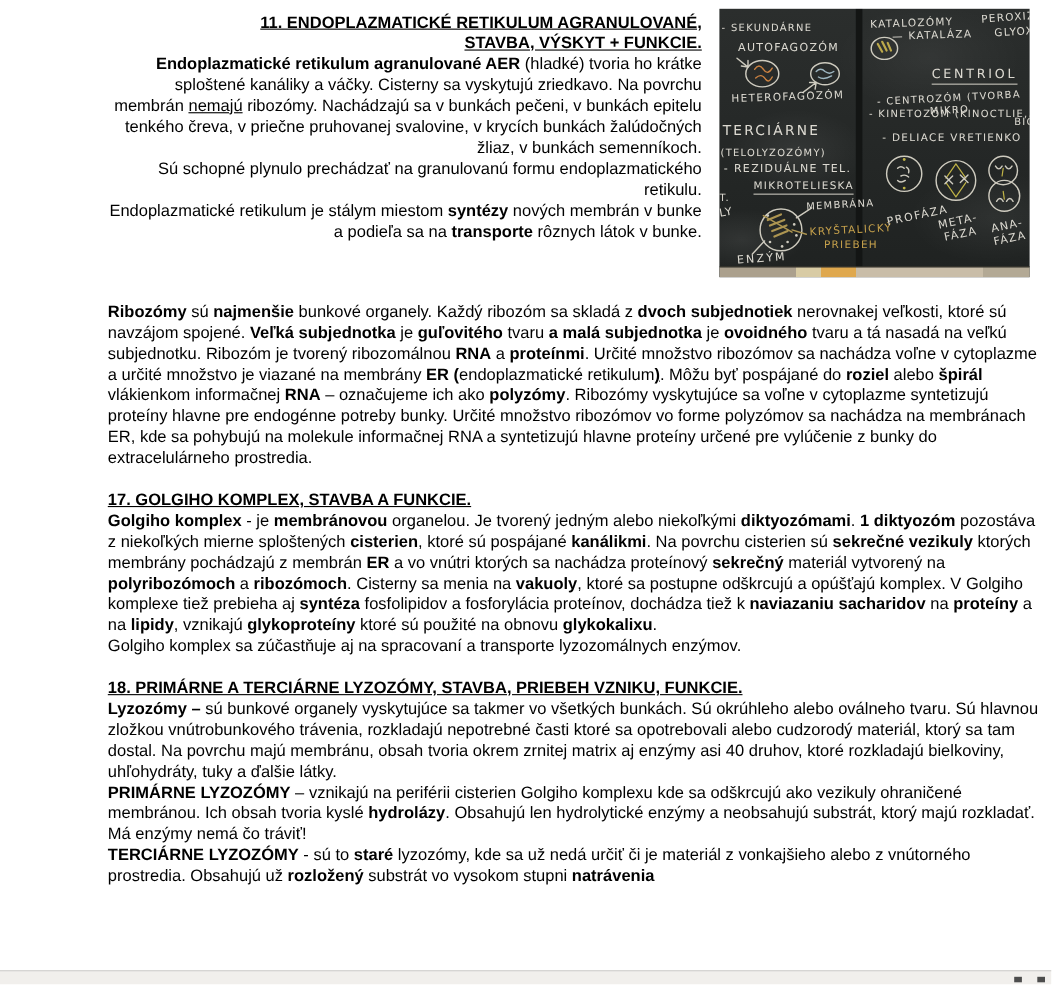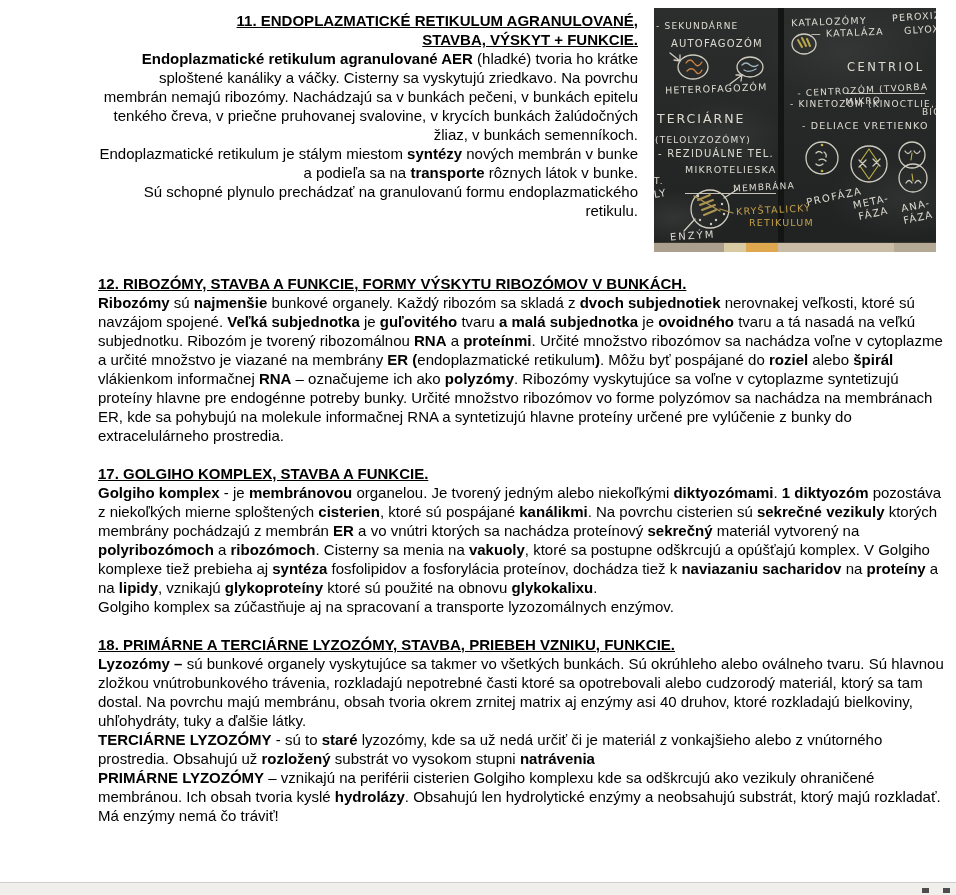--- a/index.html
+++ b/index.html
@@ -4,37 +4,37 @@
 <style>
   html,body{margin:0;padding:0;background:#ffffff;}
   .page{position:relative;width:956px;height:895px;background:#fff;overflow:hidden;
         font-family:"Liberation Sans",sans-serif;color:#000;}
   .content{position:absolute;left:98px;top:11px;width:852px;font-size:15px;line-height:19px;}
   .sec{margin:0 0 19px 0;}
   .sec-heading{font-size:15px;line-height:19px;font-weight:bold;text-decoration:underline;
                white-space:pre-line;margin:0;}
   .para{margin:0;}
   .b{font-weight:bold;}
-  .u{}
+  .u{text-decoration:underline;}
   .s11{width:540px;min-height:244px;text-align:right;}
   
   .board{position:absolute;left:654px;top:8px;width:282px;height:244px;overflow:hidden;
          background:
            radial-gradient(90px 55px at 70px 130px, rgba(255,255,255,.07), rgba(255,255,255,0) 70%),
            radial-gradient(110px 60px at 250px 190px, rgba(255,255,255,.06), rgba(255,255,255,0) 70%),
            radial-gradient(120px 70px at 190px 45px, rgba(255,255,255,.05), rgba(255,255,255,0) 70%),
            radial-gradient(80px 40px at 20px 210px, rgba(255,255,255,.08), rgba(255,255,255,0) 70%),
            linear-gradient(#2b2e2d,#1f2221); text-align: center;}
   .board-divider{position:absolute;left:124px;top:0;width:6px;height:238px;background:#131514;}
   .board-tiles{position:absolute;left:0;bottom:0;width:326px;height:9px;border-top:1px solid #3a372f;
          background:linear-gradient(90deg,#aba08d 0 70px,#d8cba4 70px 92px,#dfa84e 92px 124px,#c9bda8 124px 240px,#b3a995 240px 326px);}
   .chalk{position:absolute;font-family:"DejaVu Sans",sans-serif;color:#e6e3da;
          letter-spacing:1.2px;line-height:1.2;white-space:pre-line;font-size:9px;opacity:.95;}
   .chalk.yellow{color:#cfa84e;}
-  .chalk.ul{border-bottom:1px solid #cfccc2;padding-bottom:18px;}
+  .chalk.ul{border-bottom:1px solid #cfccc2;padding-bottom:1px;}
   .board svg{position:absolute;left:0;top:0;}
   
   .bottom-bar{position:absolute;left:0;top:882px;width:956px;height:13px;
               background:#f1efec;border-top:1px solid #cfcecc;}
   .corner-mark{position:absolute;width:7px;height:5px;background:#4d4d4d;top:5px;}
 </style>
 </head>
 <body>
 
 <div class="page">
@@ -99,21 +99,21 @@
     <span class="chalk" style="left:17px;top:30px;font-size:10px">AUTOFAGOZÓM</span>
     <span class="chalk" style="left:11px;top:75px;font-size:9.5px;transform:rotate(-2deg)">HETEROFAGOZÓM</span>
     <span class="chalk" style="left:3px;top:103px;font-size:12.5px;letter-spacing:2px">TERCIÁRNE</span>
     <span class="chalk" style="left:1px;top:127px">(TELOLYZOZÓMY)</span>
     <span class="chalk" style="left:4px;top:140px;font-size:10px">- REZIDUÁLNE TEL.</span>
     <span class="chalk ul" style="left:31px;top:156px;font-size:9.5px">MIKROTELIESKA</span>
     <span class="chalk" style="left:0;top:168px">T.</span>
     <span class="chalk" style="left:0;top:180px;font-size:10px;transform:rotate(-10deg)">LY</span>
     <span class="chalk" style="left:79px;top:174px;transform:rotate(-3deg)">MEMBRÁNA</span>
     <span class="chalk yellow" style="left:82px;top:196px;font-size:9.5px;transform:rotate(-3deg)">KRYŠTALICKÝ</span>
-    <span class="chalk yellow" style="left:95px;top:209px;font-size:9.5px">RETIKULUM</span>
+    <span class="chalk yellow" style="left:95px;top:209px;font-size:9.5px">PRIEBEH</span>
     <span class="chalk" style="left:16px;top:222px;font-size:10px;letter-spacing:2px;transform:rotate(-4deg)">ENZÝM</span>
     <span class="chalk" style="left:137px;top:8px;font-size:9.5px;transform:rotate(-2deg)">KATALOZÓMY</span>
     <span class="chalk" style="left:157px;top:19px;font-size:9.5px;transform:rotate(-2deg)">— KATALÁZA</span>
     <span class="chalk" style="left:238px;top:2px;font-size:9.5px;transform:rotate(-4deg)">PEROXIZÓMY</span>
     <span class="chalk" style="left:250px;top:15px;font-size:9.5px;transform:rotate(-3deg)">GLYOXIZÓMY</span>
     <span class="chalk ul" style="left:193px;top:53px;font-size:11.5px;letter-spacing:2.5px">CENTRIOL</span>
     <span class="chalk" style="left:136px;top:77px;transform:rotate(-3deg)">- CENTROZÓM (TVORBA MIKRO</span>
     <span class="chalk" style="left:136px;top:91px">- KINETOZÓM (KINOCTLIE,</span>
     <span class="chalk" style="left:268px;top:99px">BIČKY)</span>
     <span class="chalk" style="left:148px;top:112px;font-size:9.5px">- DELIACE VRETIENKO</span>
@@ -127,40 +127,39 @@
 
     <div class="board-tiles"></div>
   </div>
 
   <div class="content">
 
     <div class="sec s11">
       <h2 class="sec-heading">11. ENDOPLAZMATICKÉ RETIKULUM AGRANULOVANÉ,
 STAVBA, VÝSKYT + FUNKCIE.</h2>
       <p class="para"><span class="b">Endoplazmatické retikulum agranulované AER</span><span> (hladké) tvoria ho krátke sploštené kanáliky a váčky. Cisterny sa vyskytujú zriedkavo. Na povrchu membrán </span><span class="u">nemajú</span><span> ribozómy. Nachádzajú sa v bunkách pečeni, v bunkách epitelu tenkého čreva, v priečne pruhovanej svalovine, v krycích bunkách žalúdočných žliaz, v bunkách semenníkoch.</span></p>
+      <p class="para"><span>Sú schopné plynulo prechádzať na granulovanú formu endoplazmatického retikulu.</span></p>
       <p class="para"><span>Endoplazmatické retikulum je stálym miestom </span><span class="b">syntézy</span><span> nových membrán v bunke a podieľa sa na </span><span class="b">transporte</span><span> rôznych látok v bunke.</span></p>
-      <p class="para"><span>Sú schopné plynulo prechádzať na granulovanú formu endoplazmatického retikulu.</span></p>
     </div>
 
     <div class="sec">
-      <h2 class="sec-heading">12. RIBOZÓMY, STAVBA A FUNKCIE, FORMY VÝSKYTU RIBOZÓMOV V BUNKÁCH.</h2>
       <p class="para"><span class="b">Ribozómy</span><span> sú </span><span class="b">najmenšie</span><span> bunkové organely. Každý ribozóm sa skladá z </span><span class="b">dvoch subjednotiek</span><span> nerovnakej veľkosti, ktoré sú navzájom spojené. </span><span class="b">Veľká subjednotka</span><span> je </span><span class="b">guľovitého</span><span> tvaru </span><span class="b">a malá subjednotka</span><span> je </span><span class="b">ovoidného</span><span> tvaru a tá nasadá na veľkú subjednotku. Ribozóm je tvorený ribozomálnou </span><span class="b">RNA</span><span> a </span><span class="b">proteínmi</span><span>. Určité množstvo ribozómov sa nachádza voľne v cytoplazme a určité množstvo je viazané na membrány </span><span class="b">ER (</span><span>endoplazmatické retikulum</span><span class="b u">)</span><span>. Môžu byť pospájané do </span><span class="b">roziel</span><span> alebo </span><span class="b">špirál</span><span> vlákienkom informačnej </span><span class="b">RNA</span><span> – označujeme ich ako </span><span class="b">polyzómy</span><span>. Ribozómy vyskytujúce sa voľne v cytoplazme syntetizujú proteíny hlavne pre endogénne potreby bunky. Určité množstvo ribozómov vo forme polyzómov sa nachádza na membránach ER, kde sa pohybujú na molekule informačnej RNA a syntetizujú hlavne proteíny určené pre vylúčenie z bunky do extracelulárneho prostredia.</span></p>
     </div>
 
     <div class="sec">
       <h2 class="sec-heading">17. GOLGIHO KOMPLEX, STAVBA A FUNKCIE.</h2>
       <p class="para"><span class="b">Golgiho komplex</span><span> - je </span><span class="b">membránovou</span><span> organelou. Je tvorený jedným alebo niekoľkými </span><span class="b">diktyozómami</span><span>. </span><span class="b">1 diktyozóm</span><span> pozostáva z niekoľkých mierne sploštených </span><span class="b">cisterien</span><span>, ktoré sú pospájané </span><span class="b">kanálikmi</span><span>. Na povrchu cisterien sú </span><span class="b">sekrečné vezikuly</span><span> ktorých membrány pochádzajú z membrán </span><span class="b">ER</span><span> a vo vnútri ktorých sa nachádza proteínový </span><span class="b">sekrečný</span><span> materiál vytvorený na </span><span class="b">polyribozómoch</span><span> a </span><span class="b">ribozómoch</span><span>. Cisterny sa menia na </span><span class="b">vakuoly</span><span>, ktoré sa postupne odškrcujú a opúšťajú komplex. V Golgiho komplexe tiež prebieha aj </span><span class="b">syntéza</span><span> fosfolipidov a fosforylácia proteínov, dochádza tiež k </span><span class="b">naviazaniu sacharidov</span><span> na </span><span class="b">proteíny</span><span> a na </span><span class="b">lipidy</span><span>, vznikajú </span><span class="b">glykoproteíny</span><span> ktoré sú použité na obnovu </span><span class="b">glykokalixu</span><span>.</span></p>
       <p class="para"><span>Golgiho komplex sa zúčastňuje aj na spracovaní a transporte lyzozomálnych enzýmov.</span></p>
     </div>
 
     <div class="sec">
       <h2 class="sec-heading">18. PRIMÁRNE A TERCIÁRNE LYZOZÓMY, STAVBA, PRIEBEH VZNIKU, FUNKCIE.</h2>
       <p class="para"><span class="b">Lyzozómy –</span><span> sú bunkové organely vyskytujúce sa takmer vo všetkých bunkách. Sú okrúhleho alebo oválneho tvaru. Sú hlavnou zložkou vnútrobunkového trávenia, rozkladajú nepotrebné časti ktoré sa opotrebovali alebo cudzorodý materiál, ktorý sa tam dostal. Na povrchu majú membránu, obsah tvoria okrem zrnitej matrix aj enzýmy asi 40 druhov, ktoré rozkladajú bielkoviny, uhľohydráty, tuky a ďalšie látky.</span></p>
+      <p class="para"><span class="b">PRIMÁRNE LYZOZÓMY</span><span> – vznikajú na periférii cisterien Golgiho komplexu kde sa odškrcujú ako vezikuly ohraničené membránou. Ich obsah tvoria kyslé </span><span class="b">hydrolázy</span><span>.  Obsahujú len hydrolytické enzýmy a neobsahujú substrát, ktorý majú rozkladať. Má enzýmy nemá čo tráviť!</span></p>
       <p class="para"><span class="b">TERCIÁRNE LYZOZÓMY</span><span> -  sú to </span><span class="b">staré</span><span> lyzozómy, kde sa už nedá určiť či je materiál z vonkajšieho alebo z vnútorného prostredia. Obsahujú už </span><span class="b">rozložený</span><span> substrát vo vysokom stupni </span><span class="b">natrávenia</span></p>
-      <p class="para"><span class="b">PRIMÁRNE LYZOZÓMY</span><span> – vznikajú na periférii cisterien Golgiho komplexu kde sa odškrcujú ako vezikuly ohraničené membránou. Ich obsah tvoria kyslé </span><span class="b">hydrolázy</span><span>.  Obsahujú len hydrolytické enzýmy a neobsahujú substrát, ktorý majú rozkladať. Má enzýmy nemá čo tráviť!</span></p>
     </div>
 
   </div>
 
   <div class="bottom-bar">
     <div class="corner-mark" style="left:922px"></div>
     <div class="corner-mark" style="left:943px"></div>
   </div>
 
 </div>

